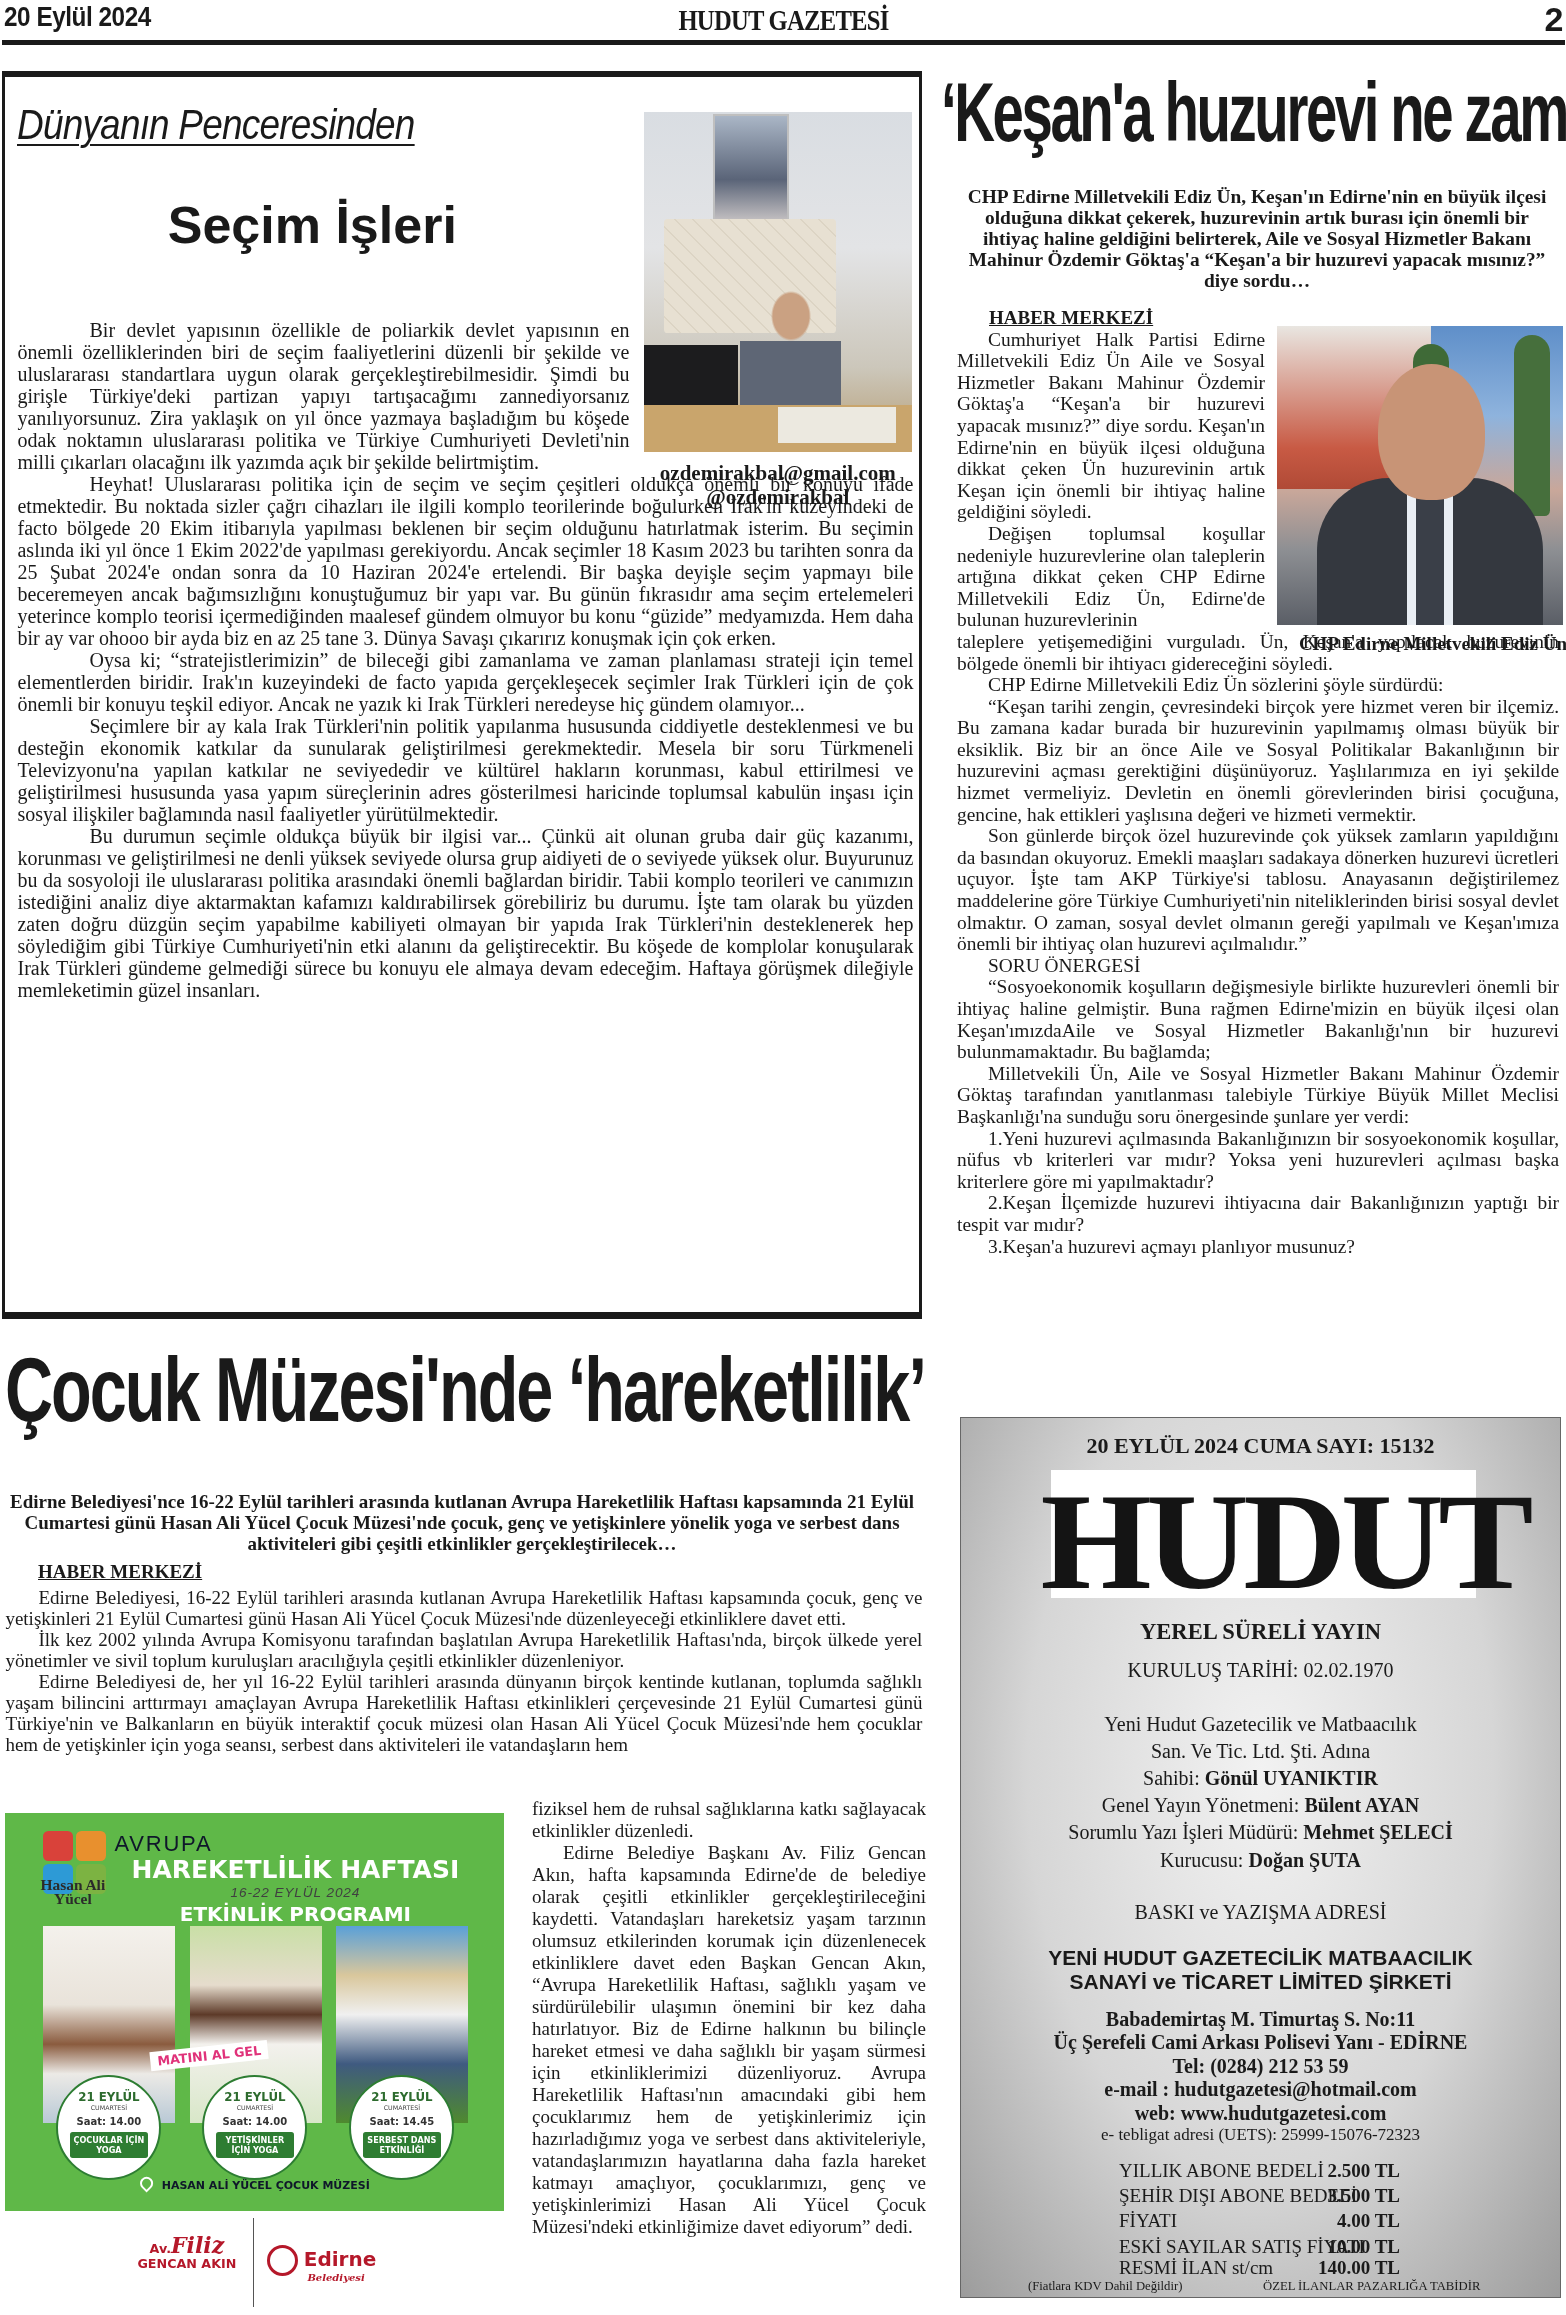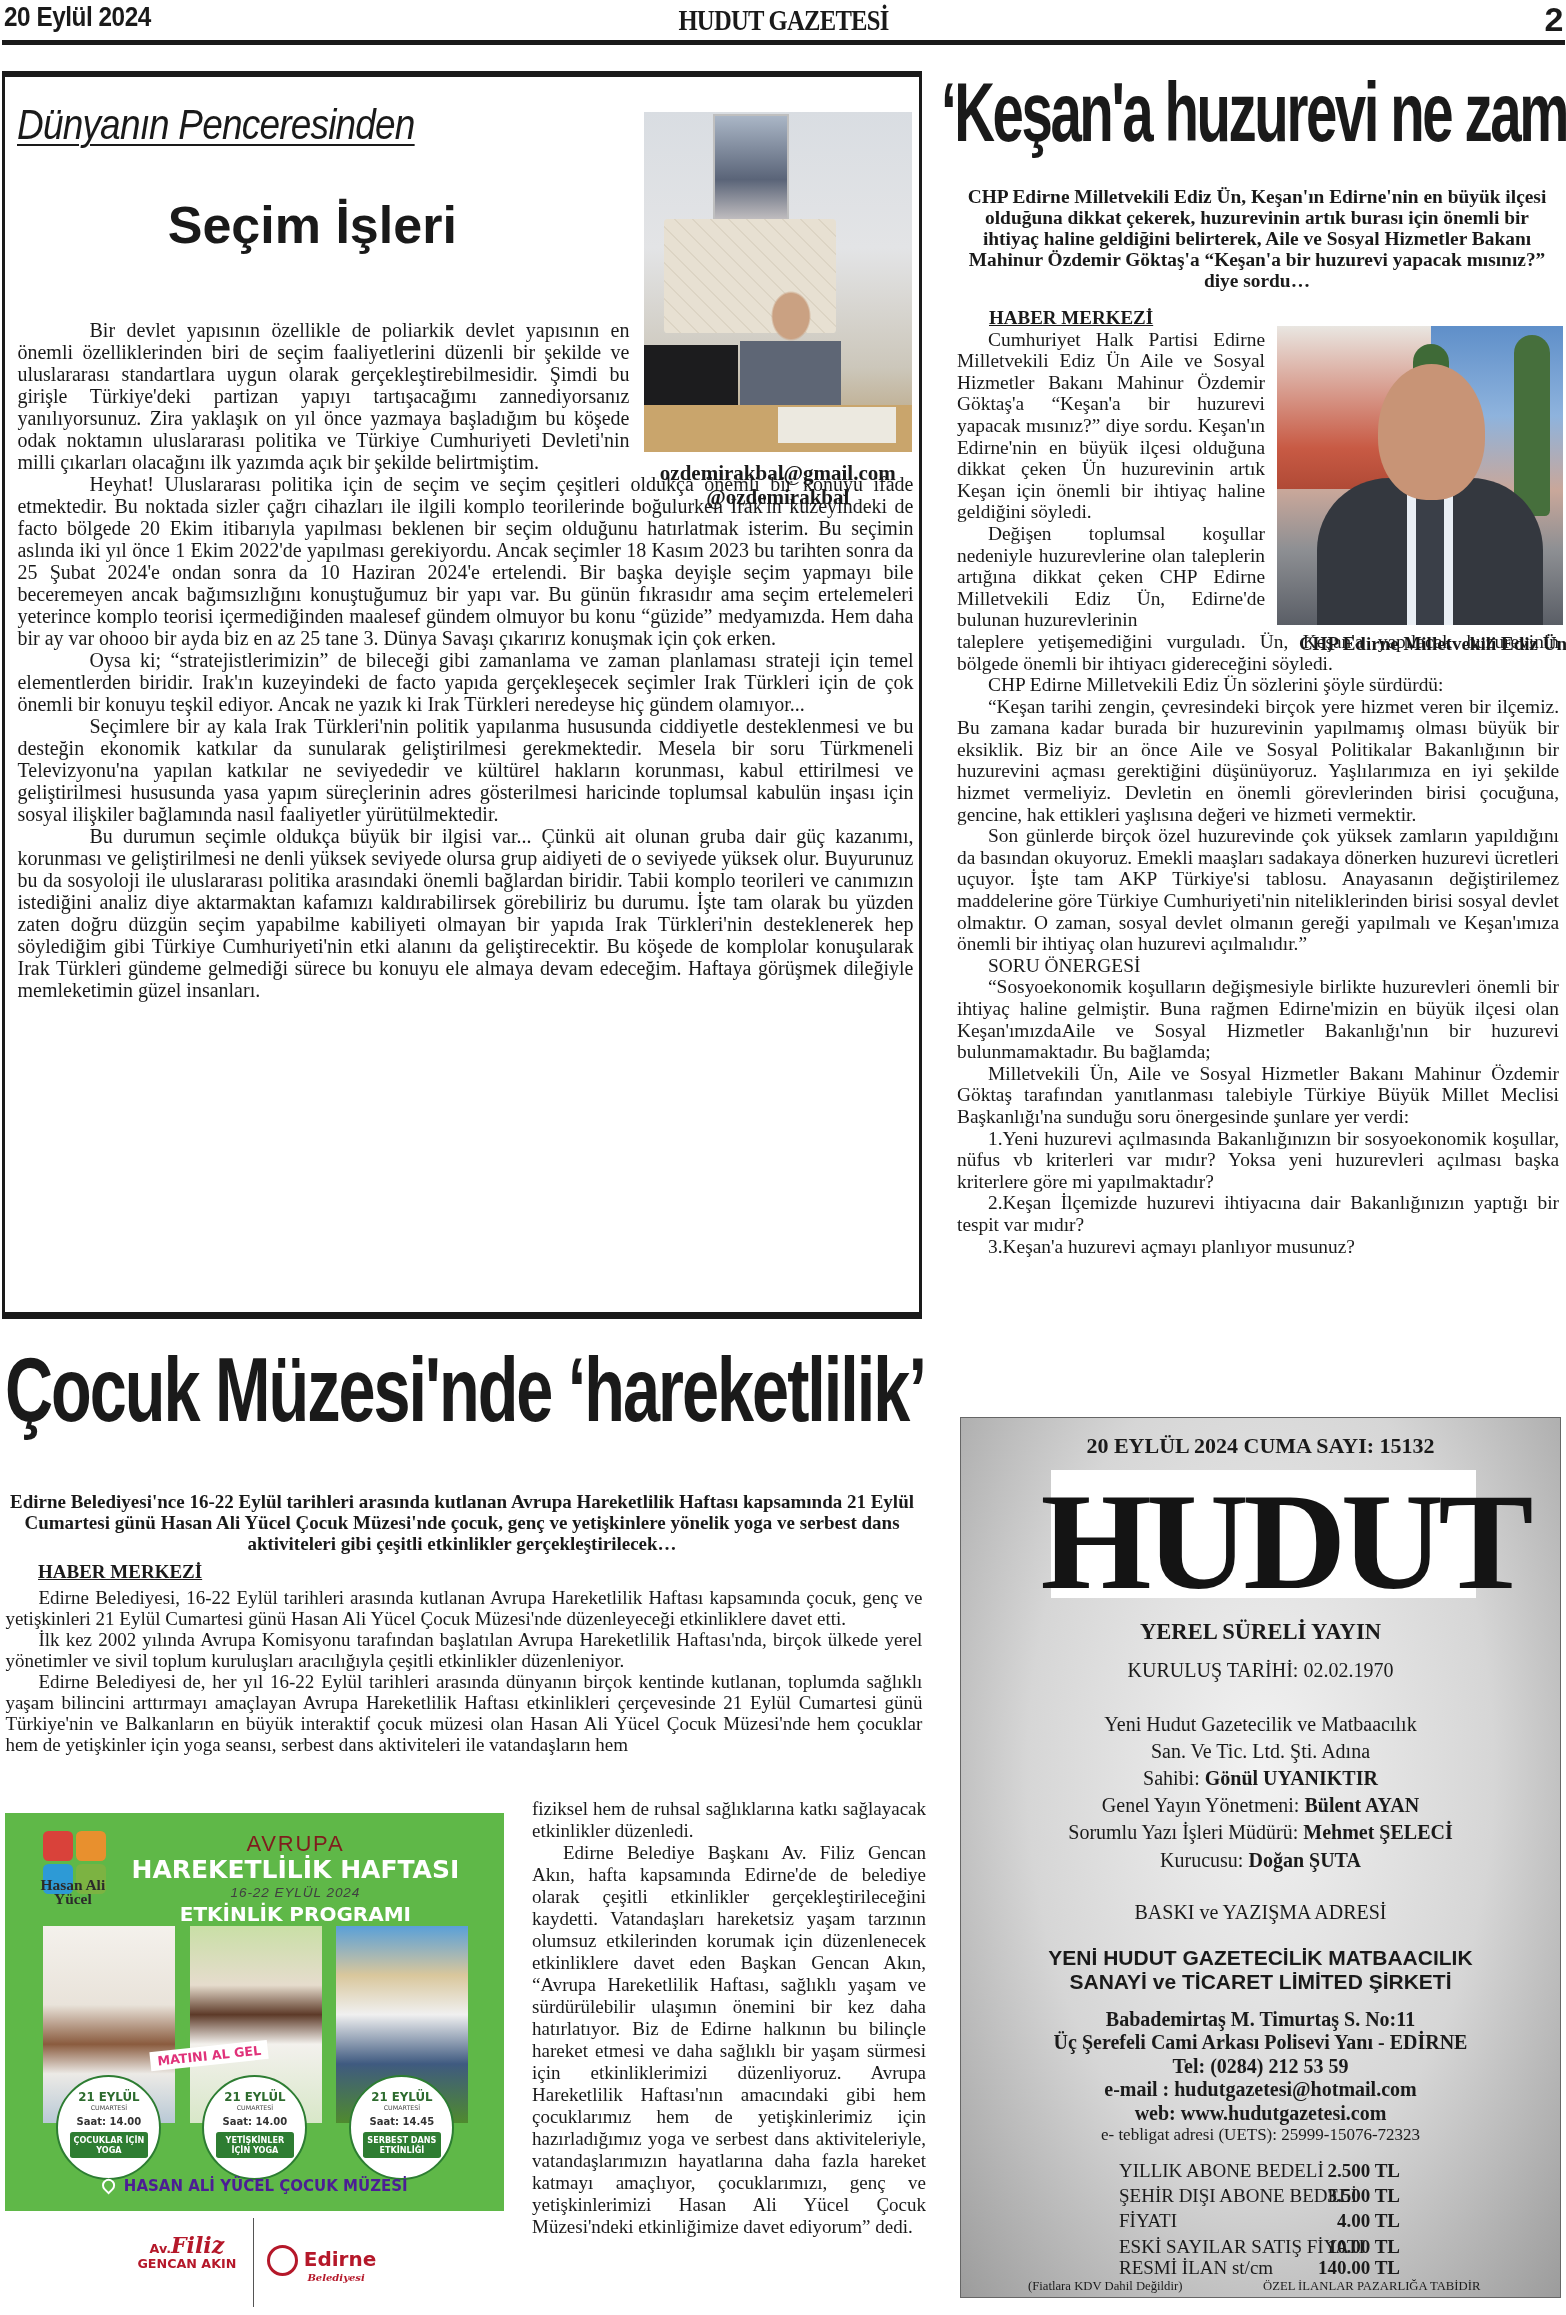--- a/index.html
+++ b/index.html
@@ -52,32 +52,32 @@
   .coc-body p { text-indent: 33px; }
   .coc-side { position: absolute; left: 532px; top: 1798px; width: 394px; font-size: 19px; line-height: 22px; text-align: justify; }
   .coc-side p { text-indent: 31px; }
 
   
   .poster { position: absolute; left: 5.4px; top: 1813px; width: 499px; height: 503px; background: #fff; }
   .poster-green { position: absolute; left: 0; top: 0; width: 499px; height: 398px; background: #5fb848; }
   .pz-logo { position: absolute; left: 38px; top: 18px; width: 63px; height: 80px; }
   .pz-logo .pc { position: absolute; width: 30px; height: 30px; border-radius: 5.4px; }
   .pz-logoname { position: absolute; left: 27px; top: 65px; width: 81px; font-size: 15.4px; line-height: 13.6px; text-align: center; color: #2b2b2b; font-weight: bold; }
-  .pz-avrupa { position: absolute; left: 109px; top: 18px; width: 362px; text-align: center; font-family: "Liberation Sans", sans-serif; font-size: 22px; color: #7f1d1d; letter-spacing: 1.8px; }
+  .pz-avrupa { position: absolute; left: 109px; top: 18px; width: 362px; text-align: left; font-family: "Liberation Sans", sans-serif; font-size: 22px; color: #0f172a; letter-spacing: 1.8px; }
   .pz-hh { position: absolute; left: 100px; top: 42px; width: 380px; text-align: center; font-family: "DejaVu Sans", sans-serif; font-weight: bold; font-size: 25px; color: #fff; }
   .pz-date { position: absolute; left: 109px; top: 72px; width: 362px; text-align: center; font-family: "Liberation Sans", sans-serif; font-style: italic; font-size: 13.6px; color: #404040; letter-spacing: 0.9px; }
   .pz-prog { position: absolute; left: 109px; top: 89px; width: 362px; text-align: center; font-family: "DejaVu Sans", sans-serif; font-weight: bold; font-size: 20px; color: #fff; }
   .pz-img { position: absolute; top: 113px; width: 132px; height: 197px; }
   .pz-badge { position: absolute; width: 105px; height: 105px; border-radius: 50%; background: #fff; border: 2.7px solid #2d7d32; top: 262px; text-align: center; font-family: "DejaVu Sans", sans-serif; }
   .pz-badge .d { font-weight: bold; font-size: 11.8px; margin-top: 12.7px; color: #2d6b2e; }
   .pz-badge .w { font-size: 6.3px; color: #444; }
   .pz-badge .t { font-weight: bold; font-size: 10px; color: #333; margin-top: 5.4px; }
   .pz-badge .l { margin: 5.4px auto 0; width: 78px; background: #2e7d32; color: #fff; font-weight: bold; font-size: 8.1px; line-height: 10px; padding: 2.7px 1.8px; border-radius: 2.7px; }
   .pz-matini { position: absolute; left: 145px; top: 233px; padding: 1.8px 7.2px; background: #fff; color: #e0327a; font-family: "DejaVu Sans", sans-serif; font-weight: bold; font-size: 12.7px; transform: rotate(-6deg); }
-  .pz-loc { position: absolute; left: 0; top: 364px; width: 499px; text-align: center; font-family: "DejaVu Sans", sans-serif; font-weight: bold; font-size: 15px; color: #4c1d95; }
+  .pz-loc { position: absolute; left: 0; top: 364px; width: 499px; text-align: center; font-family: "DejaVu Sans", sans-serif; font-weight: bold; font-size: 11px; color: #0f172a; }
   .pz-pin { display: inline-block; width: 12.7px; height: 12.7px; border-radius: 50% 50% 50% 0; transform: rotate(-45deg); border: 2.7px solid #fff; margin-right: 9px; vertical-align: -0.9px; }
   .pz-footer { position: absolute; left: 0; top: 398px; width: 499px; height: 105px; }
   .pz-sep { position: absolute; left: 248px; top: 7.2px; width: 0.9px; height: 89px; background: #555; }
   .pz-mayor { position: absolute; left: 118px; top: 27px; width: 127px; text-align: center; color: #b5182a; font-family: "DejaVu Sans", sans-serif; font-weight: bold; font-size: 12.7px; line-height: 14.5px; }
   .pz-mayor .sig { font-family: "DejaVu Serif", serif; font-style: italic; font-size: 22px; }
   .pz-edirne { position: absolute; left: 262px; top: 34px; width: 136px; color: #b5182a; font-family: "DejaVu Sans", sans-serif; font-weight: bold; font-size: 20px; }
   .pz-edirne .mk { display: inline-block; width: 31px; height: 31px; border: 3.6px solid #b5182a; border-radius: 50%; vertical-align: middle; margin-right: 5.4px; }
   .pz-edirne .sub { display: block; font-family: "DejaVu Serif", serif; font-style: italic; font-size: 10px; margin-left: 40px; margin-top: -3.6px; }
 
   

